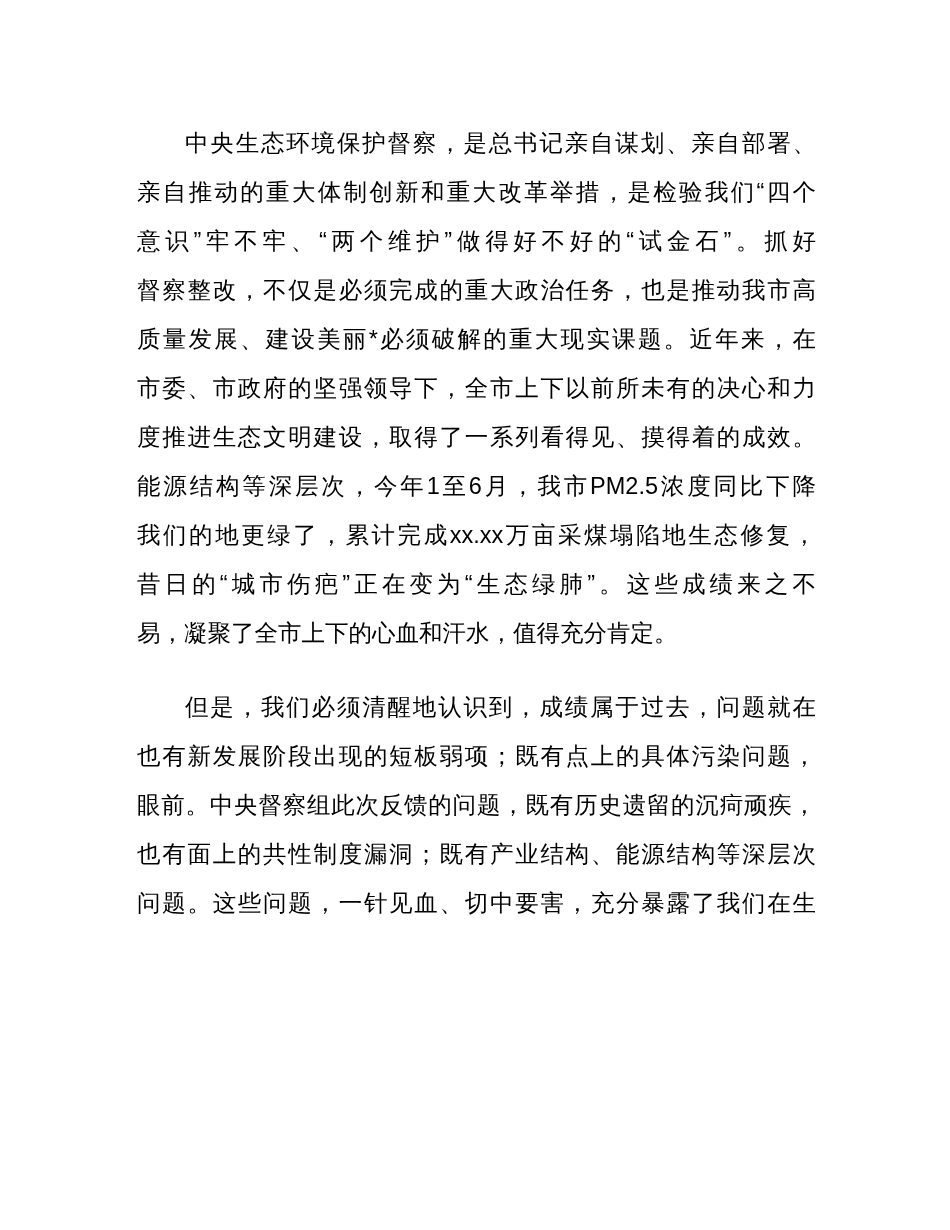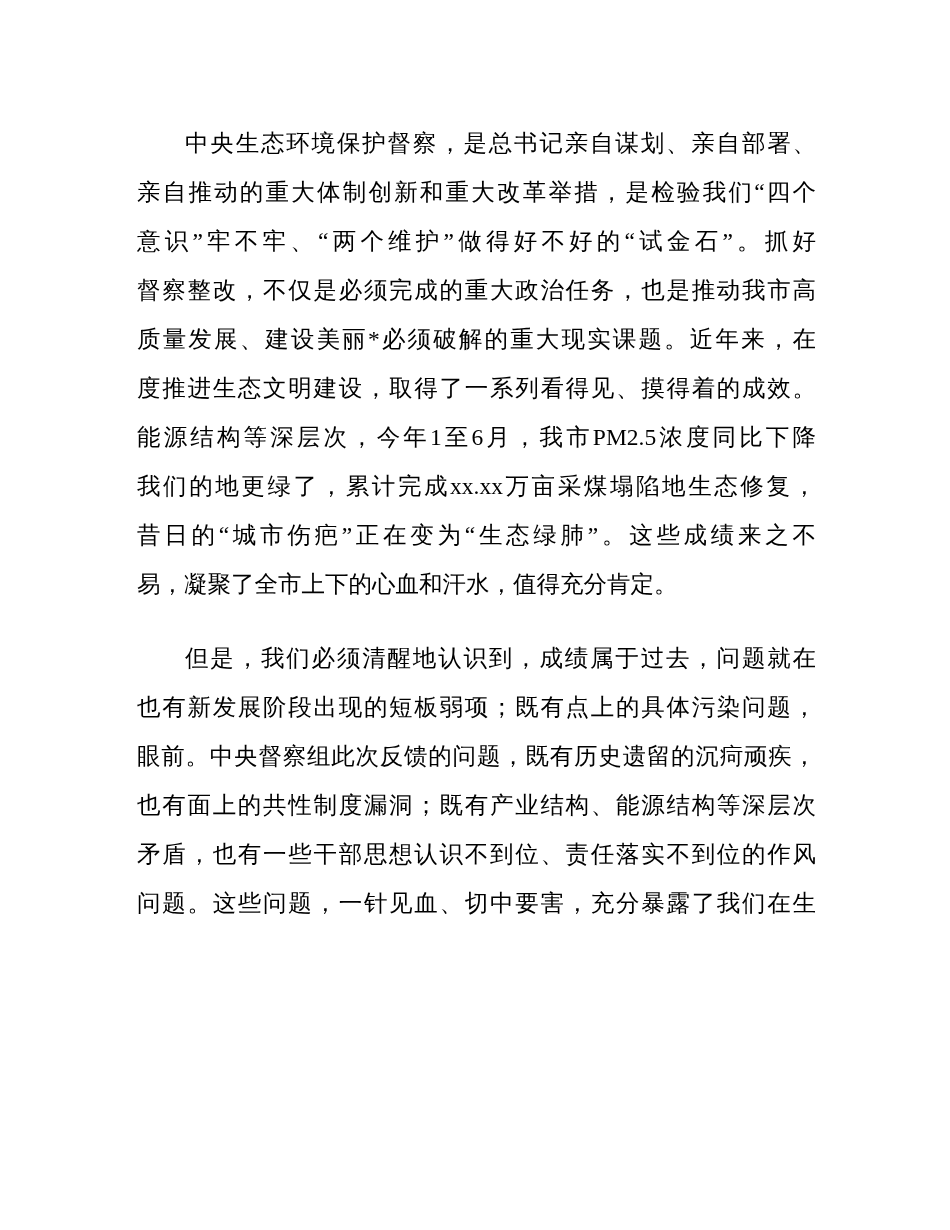--- a/index.html
+++ b/index.html
@@ -7,21 +7,21 @@
     width: 950px;
     height: 1230px;
     background: #ffffff;
   }
   .page {
     position: relative;
     width: 950px;
     height: 1230px;
     background: #ffffff;
     overflow: hidden;
-    font-family: Liberation Serif, serif;
+    font-family: Liberation Sans, sans-serif;
     color: #000000;
     padding-left: 22px;
   }
   .text-body {
     position: absolute;
     left: 137px;
     top: 119px;
     width: 679px;
   }
   .paragraph { }
@@ -48,28 +48,28 @@
 <body>
 
 <div class="page">
   <div class="text-body">
       <div class="paragraph">
         <div class="line first">中央生态环境保护督察，是总书记亲自谋划、亲自部署、</div>
         <div class="line">亲自推动的重大体制创新和重大改革举措，是检验我们“四个</div>
         <div class="line">意识”牢不牢、“两个维护”做得好不好的“试金石”。抓好</div>
         <div class="line">督察整改，不仅是必须完成的重大政治任务，也是推动我市高</div>
         <div class="line">质量发展、建设美丽*必须破解的重大现实课题。近年来，在</div>
+        <div class="line">市委、市政府的坚强领导下，全市上下以前所未有的决心和力</div>
         <div class="line">度推进生态文明建设，取得了一系列看得见、摸得着的成效。</div>
         <div class="line">能源结构等深层次，今年1至6月，我市PM2.5浓度同比下降</div>
         <div class="line">我们的地更绿了，累计完成xx.xx万亩采煤塌陷地生态修复，</div>
         <div class="line">昔日的“城市伤疤”正在变为“生态绿肺”。这些成绩来之不</div>
         <div class="line short">易，凝聚了全市上下的心血和汗水，值得充分肯定。</div>
       </div>
       <div class="paragraph">
         <div class="line first">但是，我们必须清醒地认识到，成绩属于过去，问题就在</div>
         <div class="line">也有新发展阶段出现的短板弱项；既有点上的具体污染问题，</div>
         <div class="line">眼前。中央督察组此次反馈的问题，既有历史遗留的沉疴顽疾，</div>
         <div class="line">也有面上的共性制度漏洞；既有产业结构、能源结构等深层次</div>
-        <div class="line">矛盾，也有一些干部思想认识不到位、责任落实不到位的作风</div>
         <div class="line">问题。这些问题，一针见血、切中要害，充分暴露了我们在生</div>
       </div>
     </div>
 </div>
 
 </body></html>

